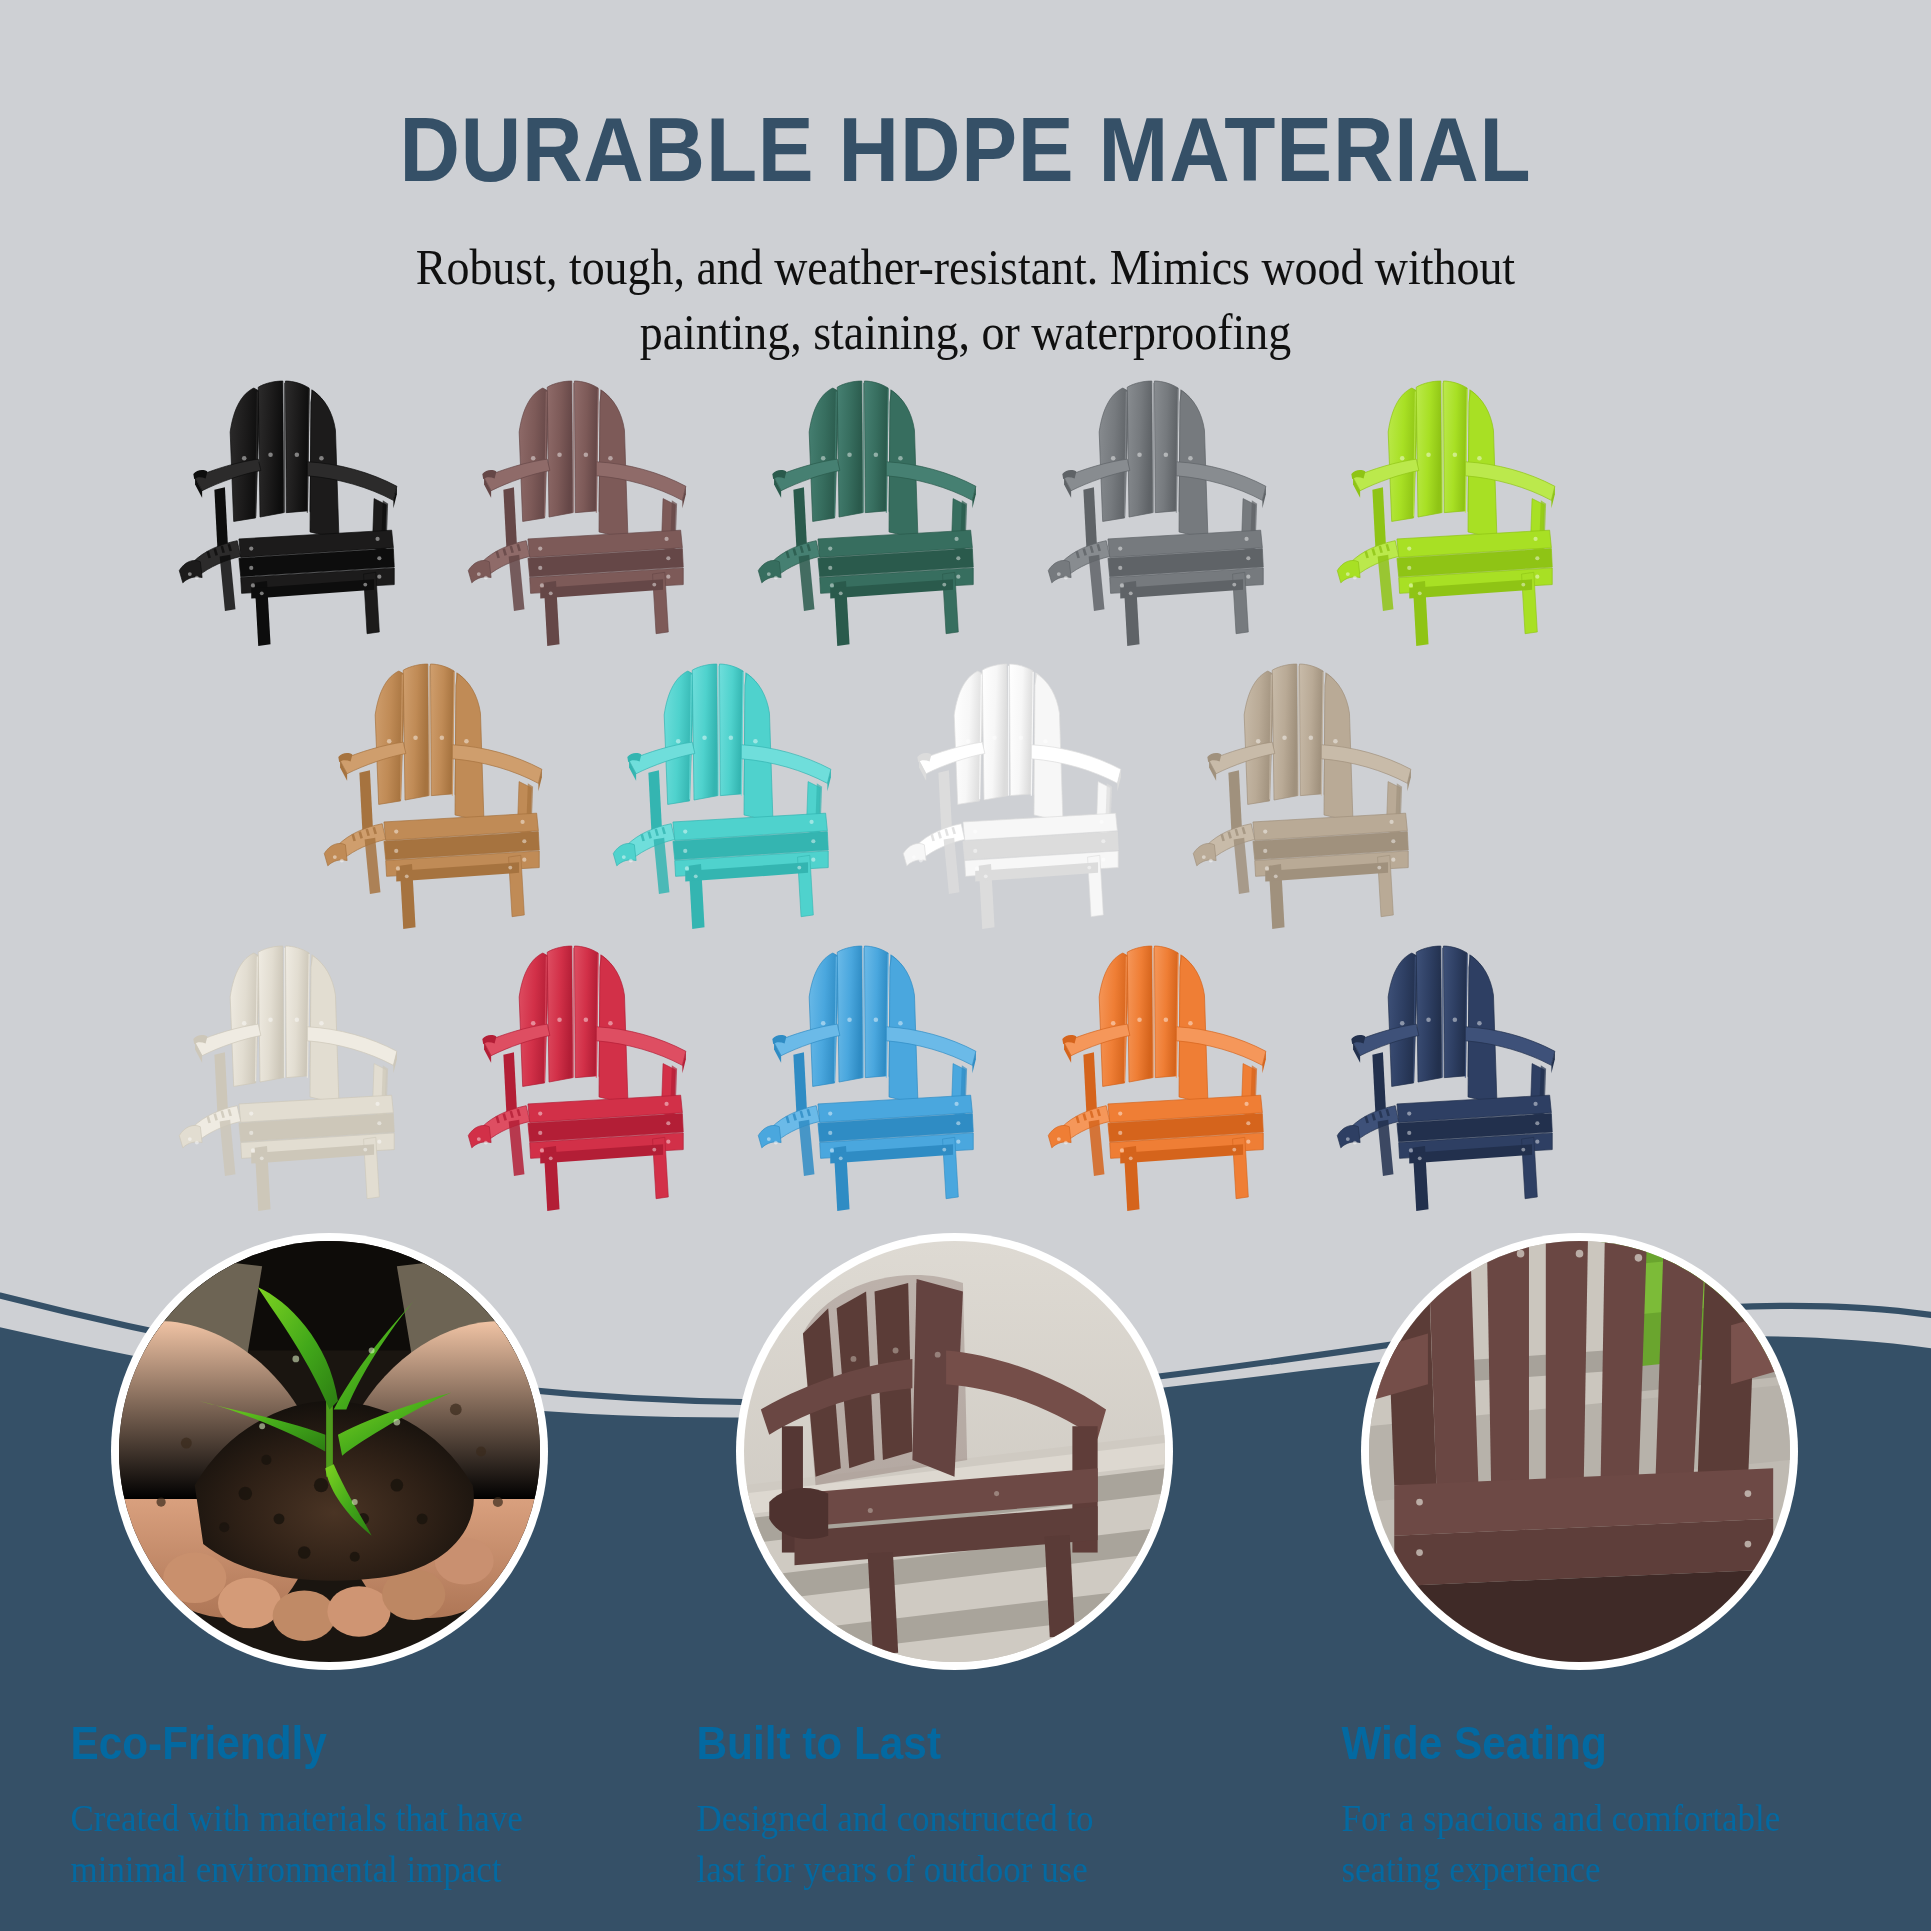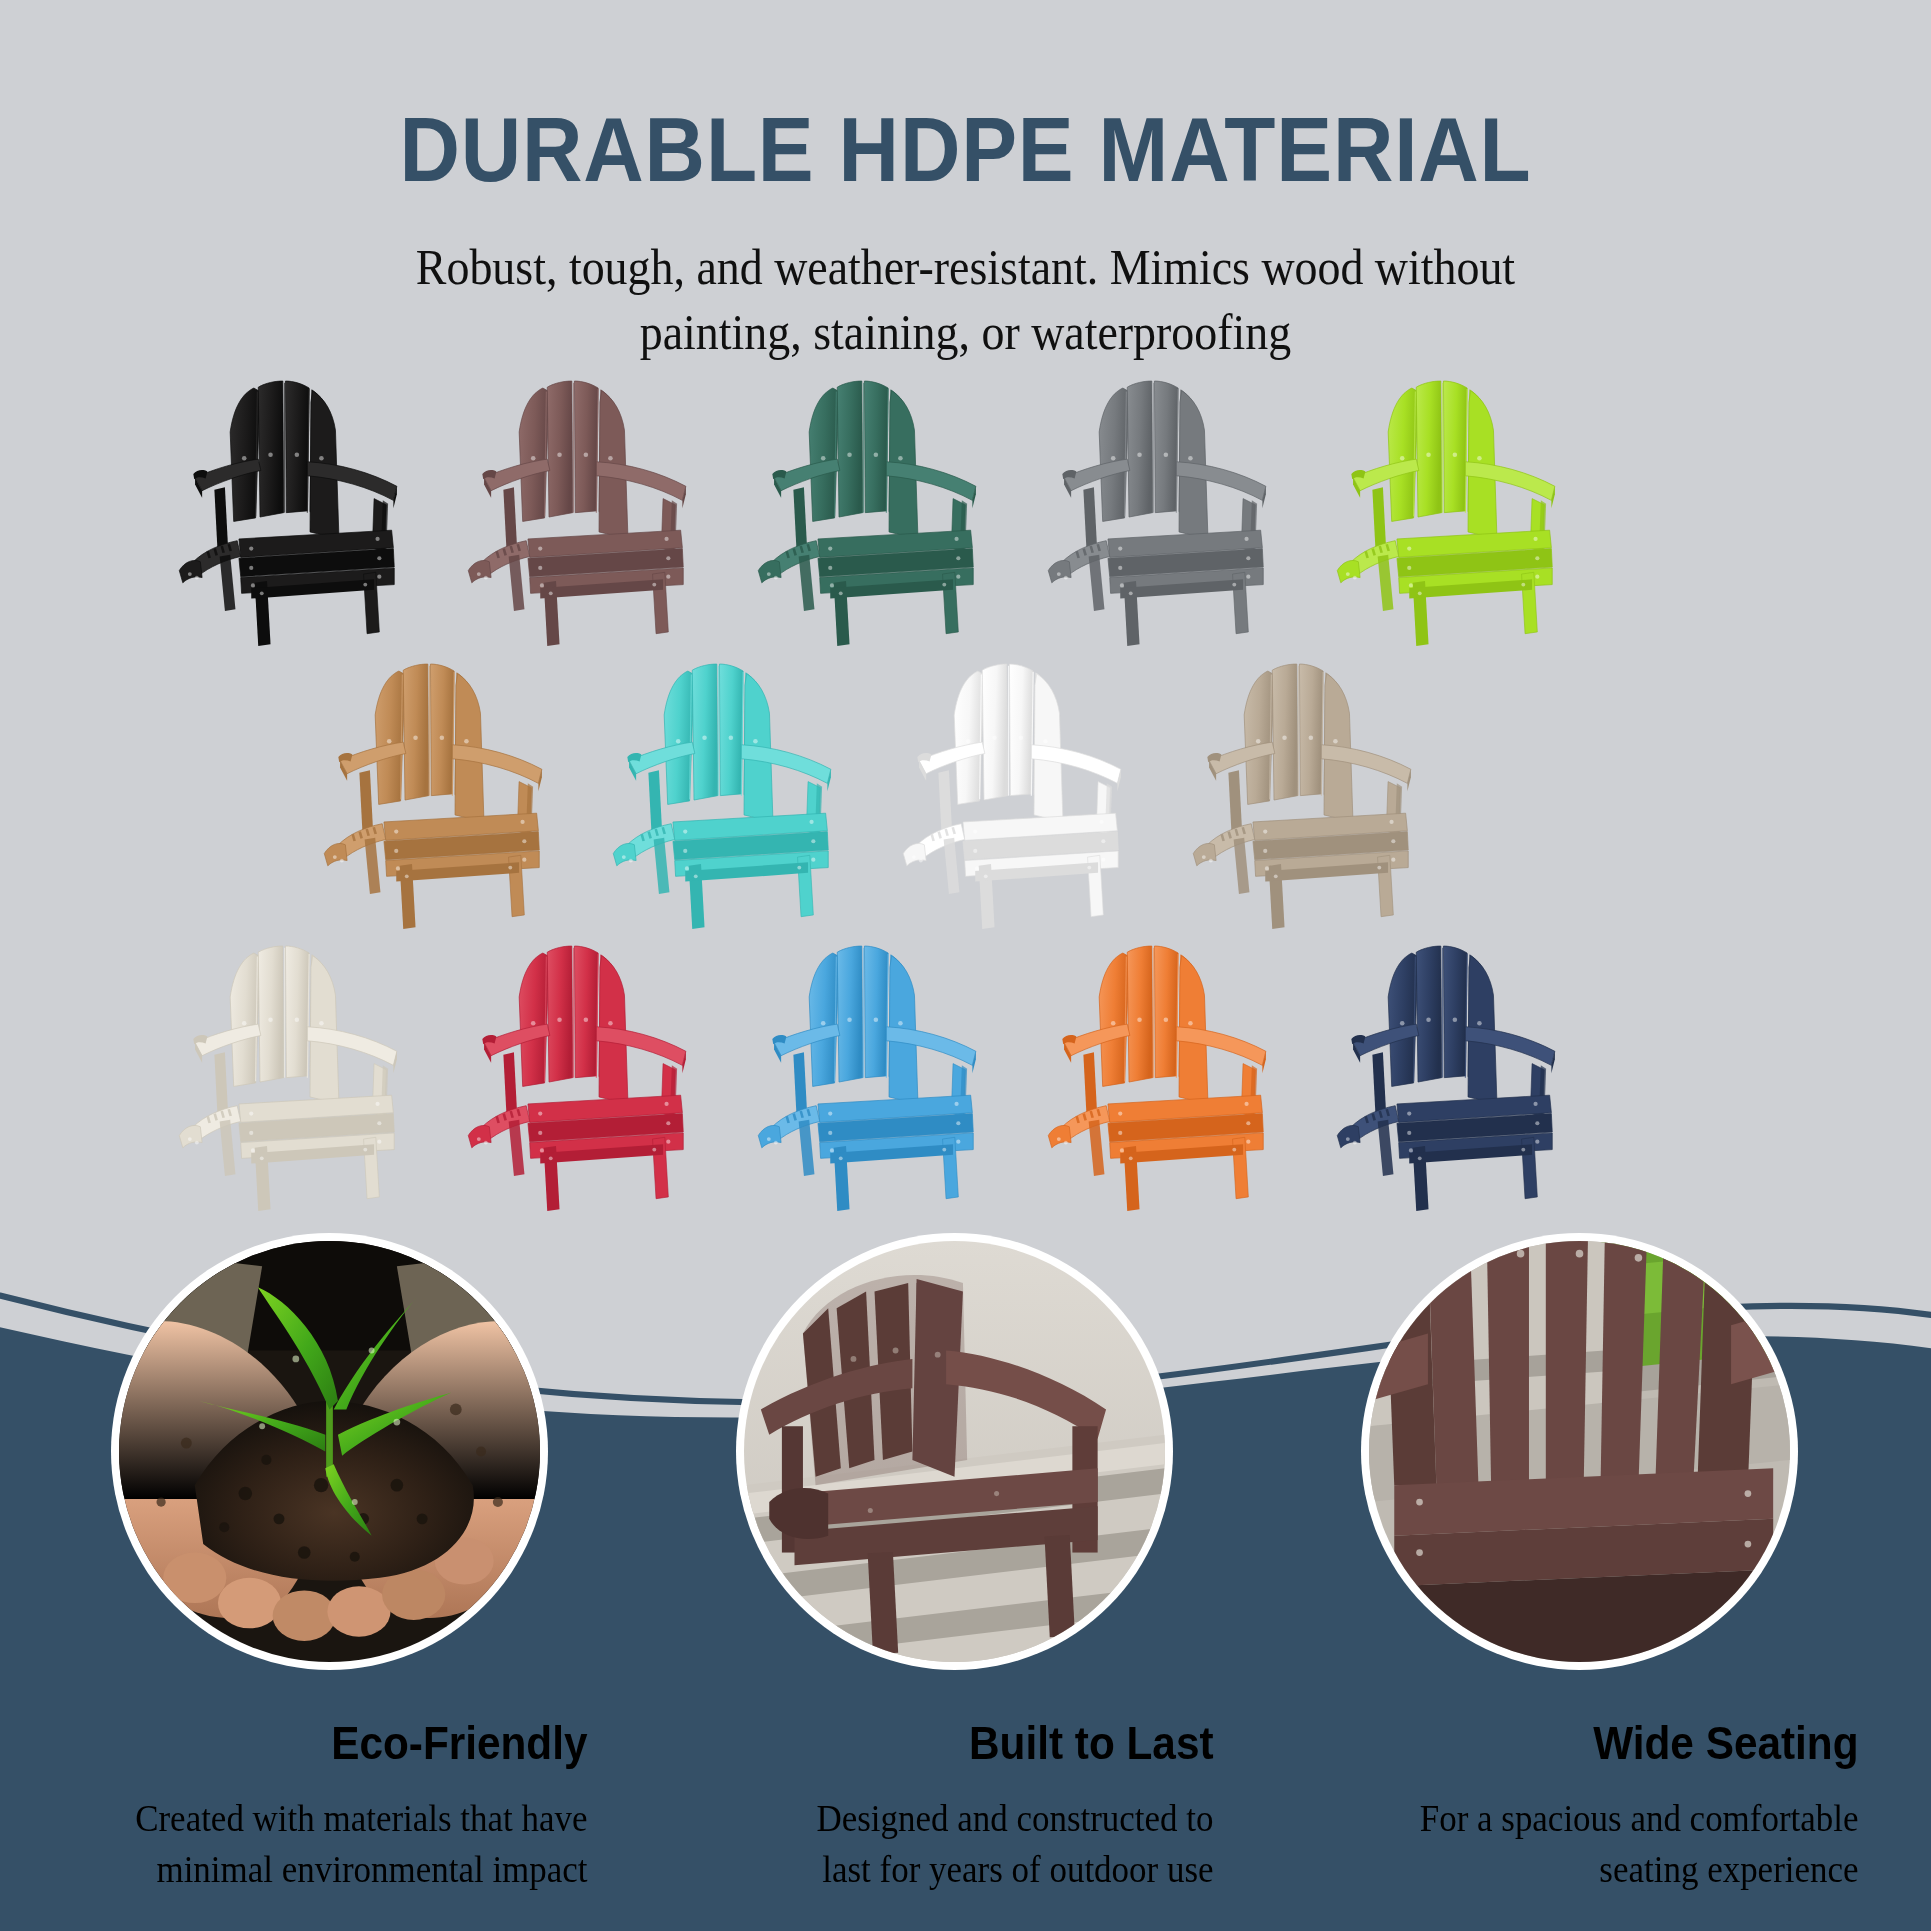--- a/index.html
+++ b/index.html
@@ -61,22 +61,22 @@
     border-radius:50%;
     overflow:hidden;
     position:relative;
   }
   .photo-inner svg { width:100%; height:100%; display:block; }
 
   
   .feature {
     position:absolute;
     width:562px;
-    text-align:right;
-    color:#000000;
+    text-align:left;
+    color:#0369a1;
   }
   .feature-title {
     font-family:"Liberation Sans", sans-serif;
     font-weight:bold;
     font-size:46px;
     letter-spacing:0px;
     transform:scaleX(0.92);
     margin-bottom:23px;
   }
   .feature-desc {

